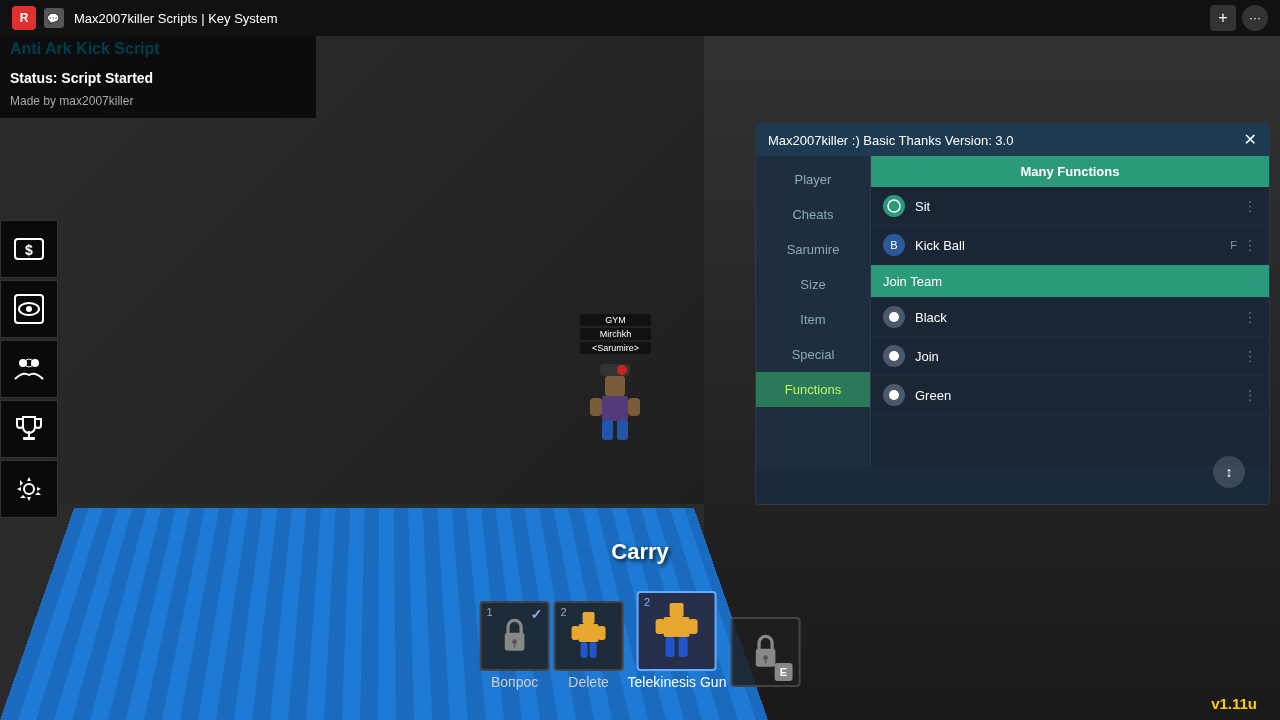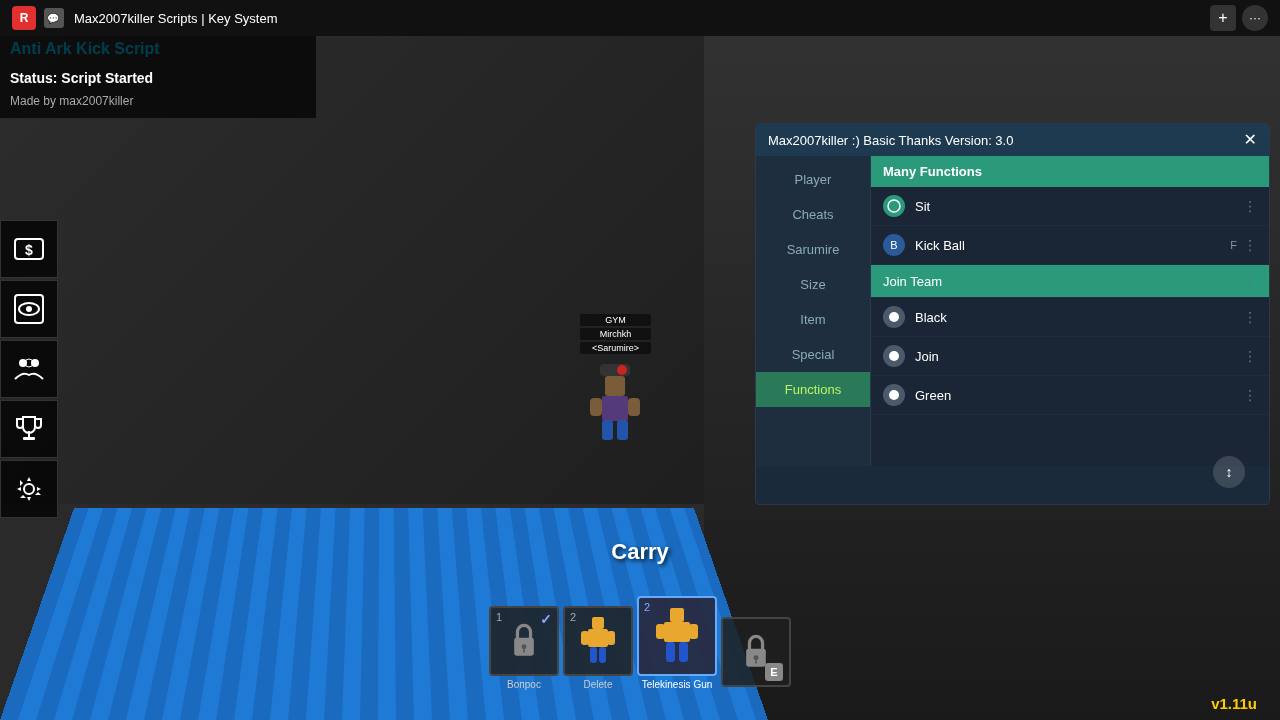--- a/index.html
+++ b/index.html
@@ -226,20 +226,21 @@
       overflow-y: auto;
       padding: 0;
     }
 
     .section-header {
       background: #2a9a7a;
       color: white;
       padding: 8px 12px;
       font-size: 13px;
       font-weight: bold;
+      text-align: center;
     }
 
     .function-item {
       display: flex;
       align-items: center;
       padding: 8px 12px;
       border-bottom: 1px solid #1e2d3e;
       cursor: pointer;
     }
 
@@ -330,21 +331,21 @@
 
     .hotbar-slot-number {
       position: absolute;
       top: 3px; left: 5px;
       color: #aaa;
       font-size: 11px;
     }
 
     .hotbar-slot-label {
       color: #ccc;
-      font-size: 10px;
+      font-size: 14px;
       margin-top: 3px;
       text-align: center;
     }
 
     
     .lock-svg {
       width: 36px; height: 36px;
     }
 
     

